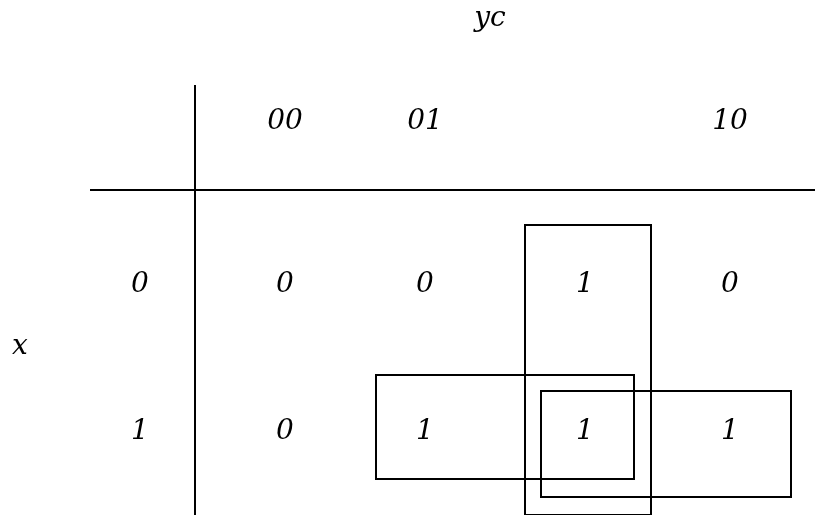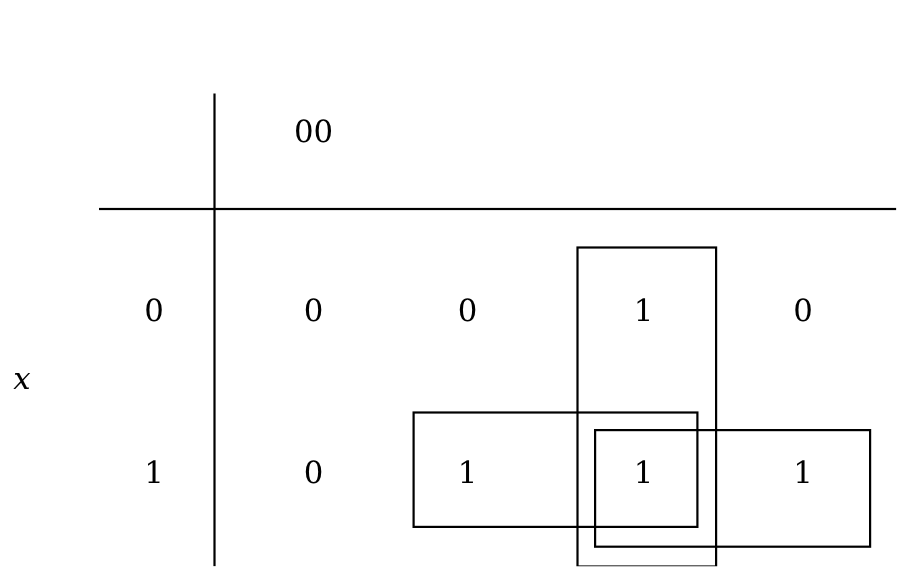--- a/index.html
+++ b/index.html
@@ -16,20 +16,21 @@
     font-family: "DejaVu Serif", serif;
     color: #000000;
   }
   .txt {
     position: absolute;
     width: 80px;
     text-align: center;
     font-size: 28px;
     line-height: 34px;
     color: #000000;
+    font-style: italic;
   }
   .italic {
     font-style: italic;
   }
   .line {
     position: absolute;
     background: #000000;
   }
   .vline {
     left: 194px;
@@ -85,27 +86,30 @@
   .row-axis-label {
     left: -20px;
     top: 328px;
   }
 </style>
 </head>
 <body>
 
 <div id="canvas">
 
+  <div class="txt italic map-title">yc</div>
 
   <div class="txt italic row-axis-label">x</div>
 
   <div class="line vline"></div>
   <div class="line hline"></div>
 
   <div class="txt colh c0">00</div>
+  <div class="txt colh c1">01</div>
+  <div class="txt colh c3">10</div>
 
   <div class="txt row0 rowh">0</div>
   <div class="txt row1 rowh">1</div>
 
   <div class="txt row0 c0">0</div>
   <div class="txt row0 c1">0</div>
   <div class="txt row0 c2">1</div>
   <div class="txt row0 c3">0</div>
 
   <div class="txt row1 c0">0</div>

